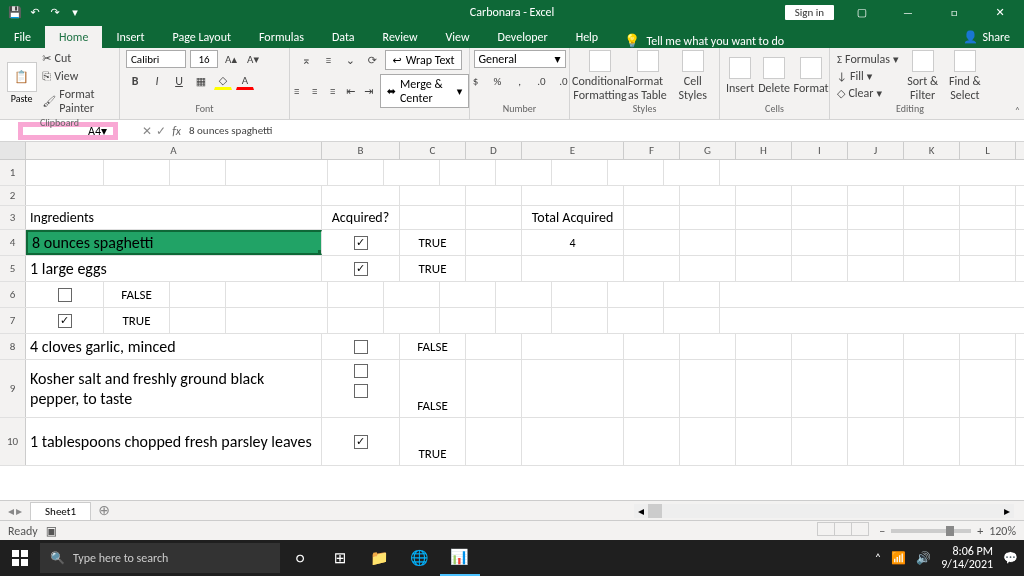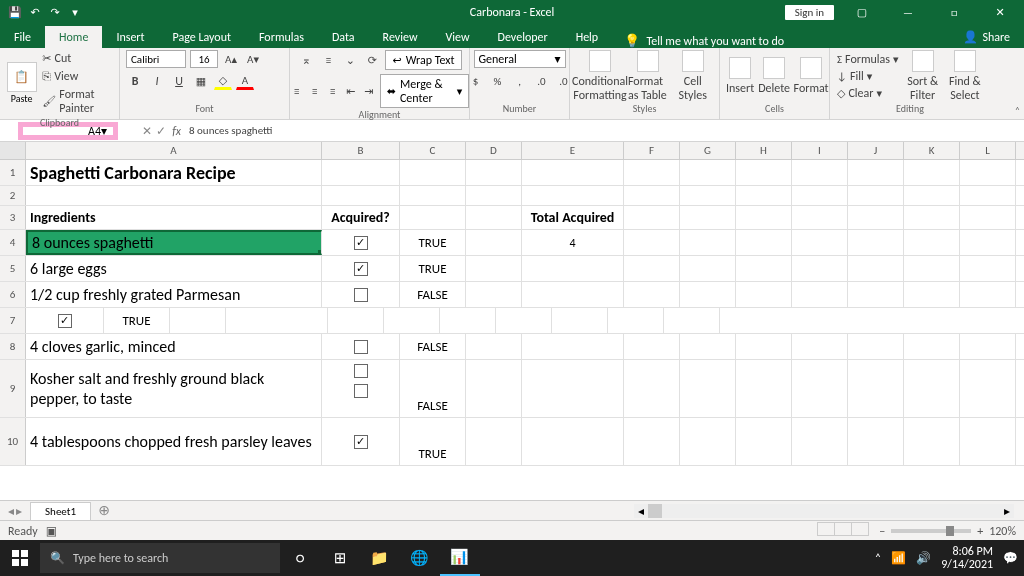--- a/index.html
+++ b/index.html
@@ -54,21 +54,21 @@
 .colhdr .corner{width:26px;border-right:1px solid #ccc;background:#e6e6e6}
 .colhdr .ch{border-right:1px solid #ccc;text-align:center;font-size:11px;color:#555;line-height:18px}
 .rows{position:relative}
 .row{display:flex;border-bottom:1px solid #e0e0e0}
 .row .rh{width:26px;background:#f3f2f1;border-right:1px solid #ccc;text-align:center;font-size:11px;color:#555;display:flex;align-items:center;justify-content:center}
 .row .cell{border-right:1px solid #e0e0e0;padding:2px 4px;display:flex;align-items:center;overflow:hidden}
 .row.r1{height:26px}
 .row.r1 .cA{font-size:18px;font-weight:bold;color:#000}
 .row.r2{height:20px}
 .row.r3{height:24px}
-.row.r3 .cA,.row.r3 .cB,.row.r3 .cE{font-size:14px;font-weight:bold}
+.row.r3 .cA,.row.r3 .cB,.row.r3 .cE{font-size:14px;font-weight:normal}
 .row.data{height:26px}
 .row.data .cA{font-size:16px;color:#000}
 .row.r9{height:58px}
 .row.r10{height:48px}
 .row.data .cA.wrap{white-space:normal;line-height:1.2}
 .selcell{background:#21a366;border:2px solid #0e6837;position:relative}
 .selcell::after{content:"";position:absolute;right:-3px;bottom:-3px;width:6px;height:6px;background:#0e6837}
 .cB{justify-content:center}
 .cC{justify-content:center;font-size:13px}
 .cE{justify-content:center}
@@ -195,21 +195,20 @@
       </div>
       <div class="icrow">
         <span class="icbtn">≡</span>
         <span class="icbtn">≡</span>
         <span class="icbtn">≡</span>
         <span class="icbtn">⇤</span>
         <span class="icbtn">⇥</span>
         <div class="wrap-btn">⬌ <span>Merge &amp; Center</span> ▾</div>
       </div>
     </div>
-    <div class="label">Alignment</div>
   </div>
   <div class="group" style="width:100px">
     <div class="body" style="flex-direction:column;">
       <div class="combo">
           <span>General</span>
           <span>▾</span>
         </div>
       <div class="icrow">
         <span class="icbtn">$</span>
         <span class="icbtn">%</span>
@@ -300,21 +299,20 @@
     <div class="ch cG">G</div>
     <div class="ch cH">H</div>
     <div class="ch cI">I</div>
     <div class="ch cJ">J</div>
     <div class="ch cK">K</div>
     <div class="ch cL">L</div>
   </div>
   <div class="rows">
     <div class="row r1">
         <div class="rh">1</div>
-        <div class="cell cA">Spaghetti Carbonara Recipe</div>
         <div class="cell cB"></div>
         <div class="cell cC"></div>
         <div class="cell cD"></div>
         <div class="cell cE"></div>
         <div class="cell cF"></div>
         <div class="cell cG"></div>
         <div class="cell cH"></div>
         <div class="cell cI"></div>
         <div class="cell cJ"></div>
         <div class="cell cK"></div>
@@ -362,38 +360,37 @@
         <div class="cell cF"></div>
         <div class="cell cG"></div>
         <div class="cell cH"></div>
         <div class="cell cI"></div>
         <div class="cell cJ"></div>
         <div class="cell cK"></div>
         <div class="cell cL"></div>
       </div>
     <div class="row data">
         <div class="rh">5</div>
-        <div class="cell cA">6 large eggs</div>
+        <div class="cell cA">1 large eggs</div>
         <div class="cell cB">
           <div class="cb checked"></div>
         </div>
         <div class="cell cC">TRUE</div>
         <div class="cell cD"></div>
         <div class="cell cE"></div>
         <div class="cell cF"></div>
         <div class="cell cG"></div>
         <div class="cell cH"></div>
         <div class="cell cI"></div>
         <div class="cell cJ"></div>
         <div class="cell cK"></div>
         <div class="cell cL"></div>
       </div>
     <div class="row data">
         <div class="rh">6</div>
-        <div class="cell cA">1/2 cup freshly grated Parmesan</div>
         <div class="cell cB">
           <div class="cb"></div>
         </div>
         <div class="cell cC">FALSE</div>
         <div class="cell cD"></div>
         <div class="cell cE"></div>
         <div class="cell cF"></div>
         <div class="cell cG"></div>
         <div class="cell cH"></div>
         <div class="cell cI"></div>
@@ -447,21 +444,21 @@
         <div class="cell cF"></div>
         <div class="cell cG"></div>
         <div class="cell cH"></div>
         <div class="cell cI"></div>
         <div class="cell cJ"></div>
         <div class="cell cK"></div>
         <div class="cell cL"></div>
       </div>
     <div class="row data r10">
         <div class="rh">10</div>
-        <div class="cell cA wrap">4 tablespoons chopped fresh parsley leaves</div>
+        <div class="cell cA wrap">1 tablespoons chopped fresh parsley leaves</div>
         <div class="cell cB">
           <div class="cb checked"></div>
         </div>
         <div class="cell cC" style="align-items:flex-end;padding-bottom:4px">TRUE</div>
         <div class="cell cD"></div>
         <div class="cell cE"></div>
         <div class="cell cF"></div>
         <div class="cell cG"></div>
         <div class="cell cH"></div>
         <div class="cell cI"></div>

